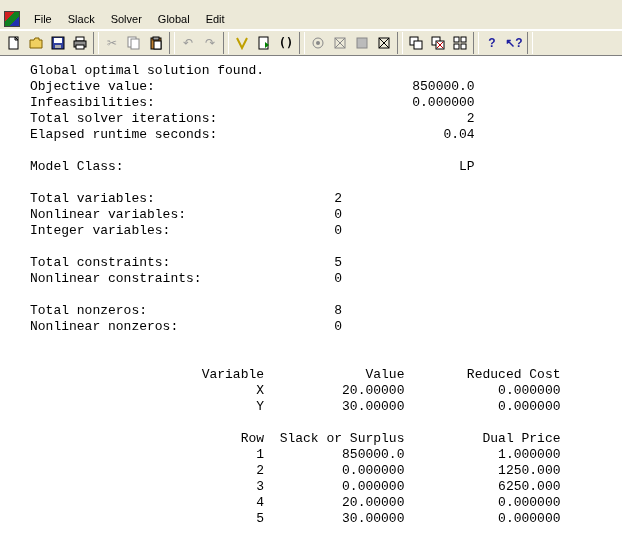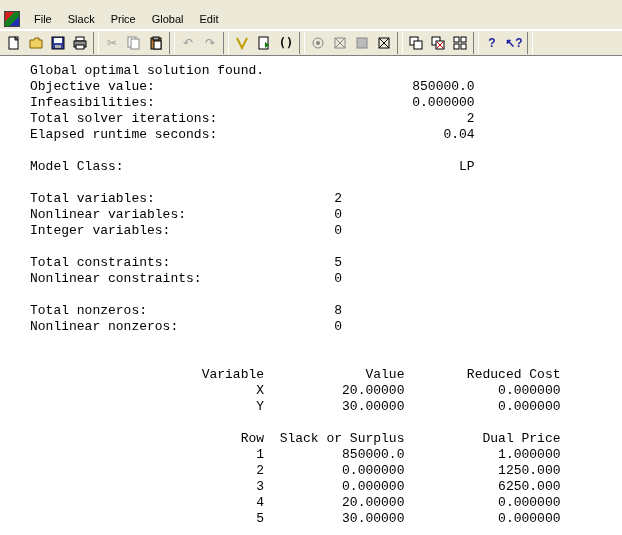--- a/index.html
+++ b/index.html
@@ -68,21 +68,21 @@
   }
   svg { display:block; }
 </style>
 </head>
 <body>
 
 <div class="menubar">
   <div class="app-ico"></div>
   <div class="menu-item">File</div>
   <div class="menu-item">Slack</div>
-  <div class="menu-item">Price</div>
+  <div class="menu-item">Solver</div>
   <div class="menu-item">Global</div>
   <div class="menu-item">Edit</div>
 </div>
 
 <div class="toolbar">
   <div class="tbtn">
       <span>
         <svg width="14" height="14">
           <rect x="2" y="1" width="9" height="12" fill="#fff" stroke="#000"></rect>
           <path d="M8 1 L11 4 L8 4 Z" fill="#c0c0c0" stroke="#000"></path>

